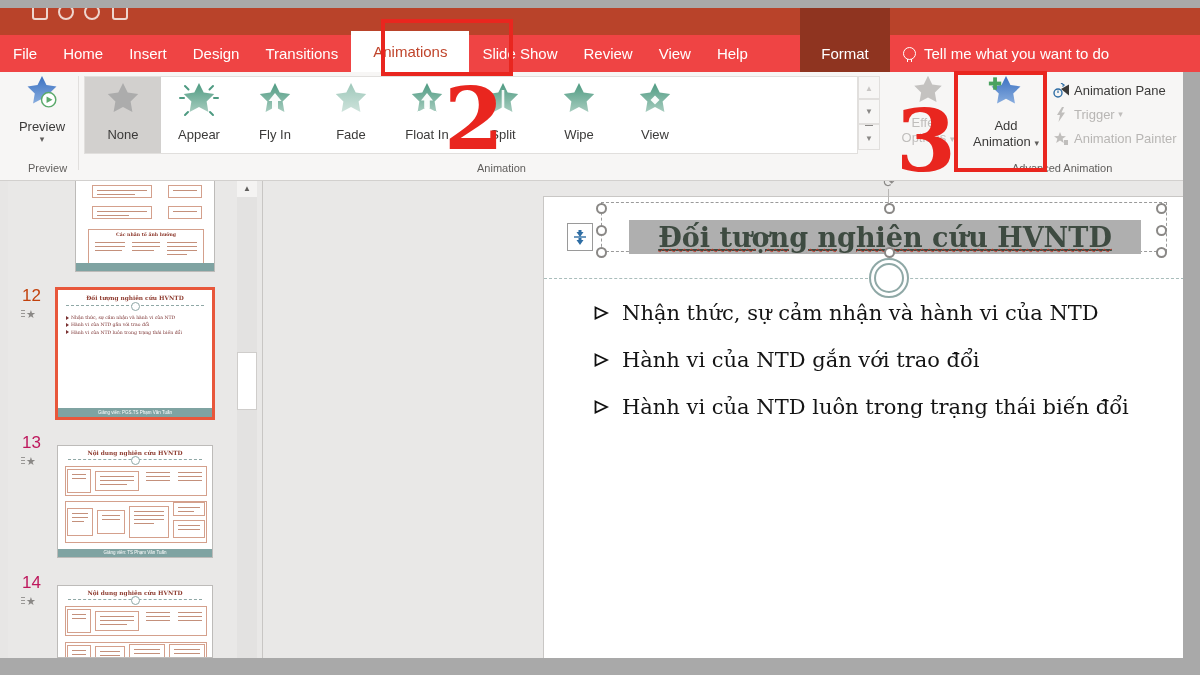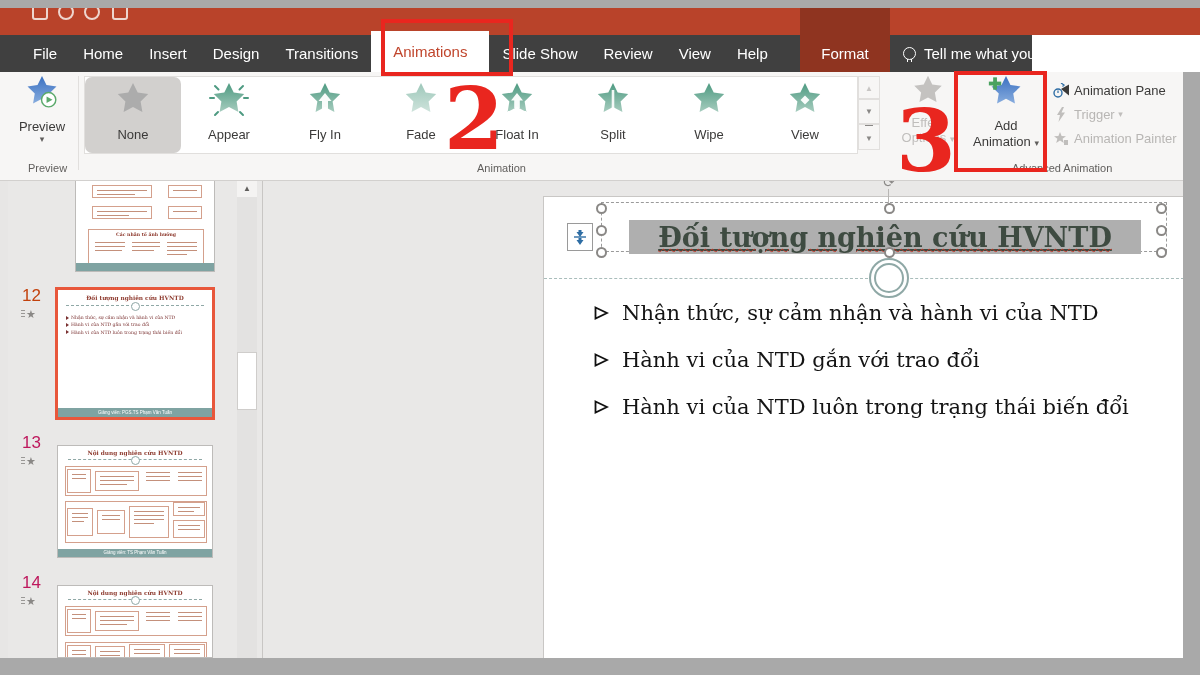--- a/index.html
+++ b/index.html
@@ -12,39 +12,39 @@
   #band-bottom{left:0;top:658px;width:1200px;height:17px;}
   #band-right{left:1183px;top:72px;width:17px;height:603px;}
   #left-strip{position:absolute;left:0;top:72px;width:8px;height:586px;background:#E7E6E5;z-index:6;}
 
   
   #titlebar{position:absolute;left:0;top:8px;width:1200px;height:27px;background:#B9432A;z-index:10;}
   #ctx-top{position:absolute;left:800px;top:0;width:90px;height:27px;background:#8F3420;}
   .qat-frag{position:absolute;top:-4px;width:12px;height:12px;border:2px solid #F4E5E0;border-radius:3px;opacity:.9;}
 
   
-  #tabrow{position:absolute;left:0;top:35px;width:1032px;height:37px;background:#404040;z-index:11;display:flex;align-items:center;padding-left:20px;box-sizing:border-box;}
+  #tabrow{position:absolute;left:0;top:35px;width:1200px;height:37px;background:#ef4444;z-index:11;display:flex;align-items:center;box-sizing:border-box;}
   .tab{color:#fff;font-size:15px;padding:0 13px;height:37px;line-height:37px;white-space:nowrap;cursor:default;}
   .tab.active{background:#fff;color:#C0452C;height:41px;line-height:41px;margin-top:-4px;padding:0 22px;}
   #format-tab{position:absolute;left:800px;top:35px;width:90px;height:37px;background:#8F3420;color:#fff;font-size:15px;text-align:center;line-height:37px;z-index:12;}
   #tellme{position:absolute;left:903px;top:35px;height:37px;display:flex;align-items:center;color:#fff;font-size:15px;z-index:12;}
   #bulb{width:11px;height:11px;border:1.5px solid #fff;border-radius:50%;display:inline-block;position:relative;margin-right:8px;}
   #bulb:after{content:"";position:absolute;left:3px;top:11px;width:3px;height:3px;border-left:1.5px solid #fff;border-right:1.5px solid #fff;}
 
   
   #ribbon{position:absolute;left:0;top:72px;width:1183px;height:108px;background:#F7F6F5;border-bottom:1px solid #D2D0CE;z-index:9;overflow:hidden;}
   .grp-label{position:absolute;font-size:11px;color:#605E5C;top:90px;white-space:nowrap;}
   .vsep{position:absolute;top:4px;height:94px;width:1px;background:#E1DFDD;}
 
   #preview-btn{position:absolute;left:8px;top:2px;width:68px;height:92px;text-align:center;}
   #preview-btn .plabel{font-size:13px;color:#3B3A39;margin-top:1px;}
   .caret{font-size:9px;color:#605E5C;}
 
   #gallery{position:absolute;left:84px;top:4px;width:772px;height:76px;background:#fff;border:1px solid #E1DFDD;display:flex;}
-  .gal-item{width:96px;height:76px;text-align:center;box-sizing:border-box;padding-top:4px;border-radius:7px;}
+  .gal-item{width:76px;height:76px;text-align:center;box-sizing:border-box;padding-top:4px;}
   .gal-item.selected{background:#D2D0CE;}
   .gal-item .glabel{font-size:13px;color:#3B3A39;margin-top:0px;}
   #gal-scroll{position:absolute;left:858px;top:4px;width:22px;height:76px;}
   .gsbtn{box-sizing:border-box;width:22px;background:#F7F6F5;border:1px solid #E1DFDD;text-align:center;color:#8A8886;font-size:8px;line-height:23px;}
   .gsbtn.more span{display:inline-block;border-top:1px solid #8A8886;padding-top:1px;}
 
   #effect-options{position:absolute;left:900px;top:2px;width:56px;height:92px;text-align:center;color:#C0BEBC;font-size:13px;line-height:15px;}
   #add-animation{position:absolute;left:958px;top:2px;width:96px;height:92px;text-align:center;font-size:13px;color:#3B3A39;line-height:16px;}
   #adv-col{position:absolute;left:1052px;top:6px;width:135px;}
   .adv-row{display:flex;align-items:center;height:24px;font-size:13px;color:#3B3A39;white-space:nowrap;}

